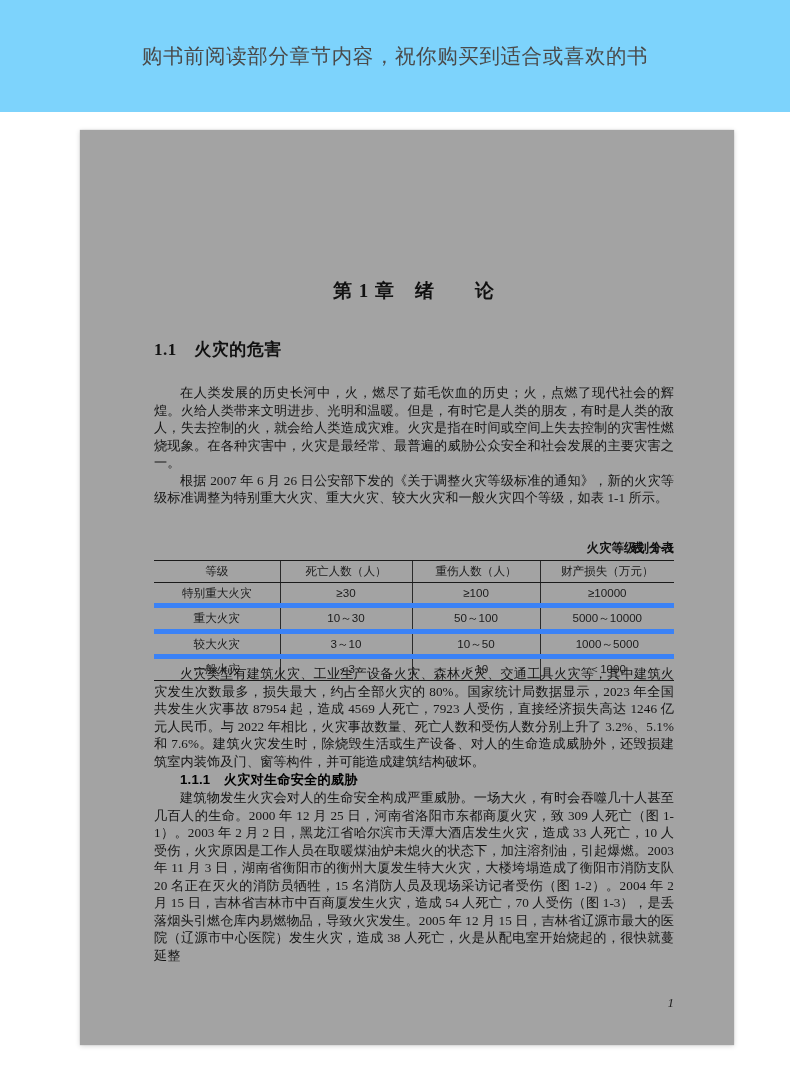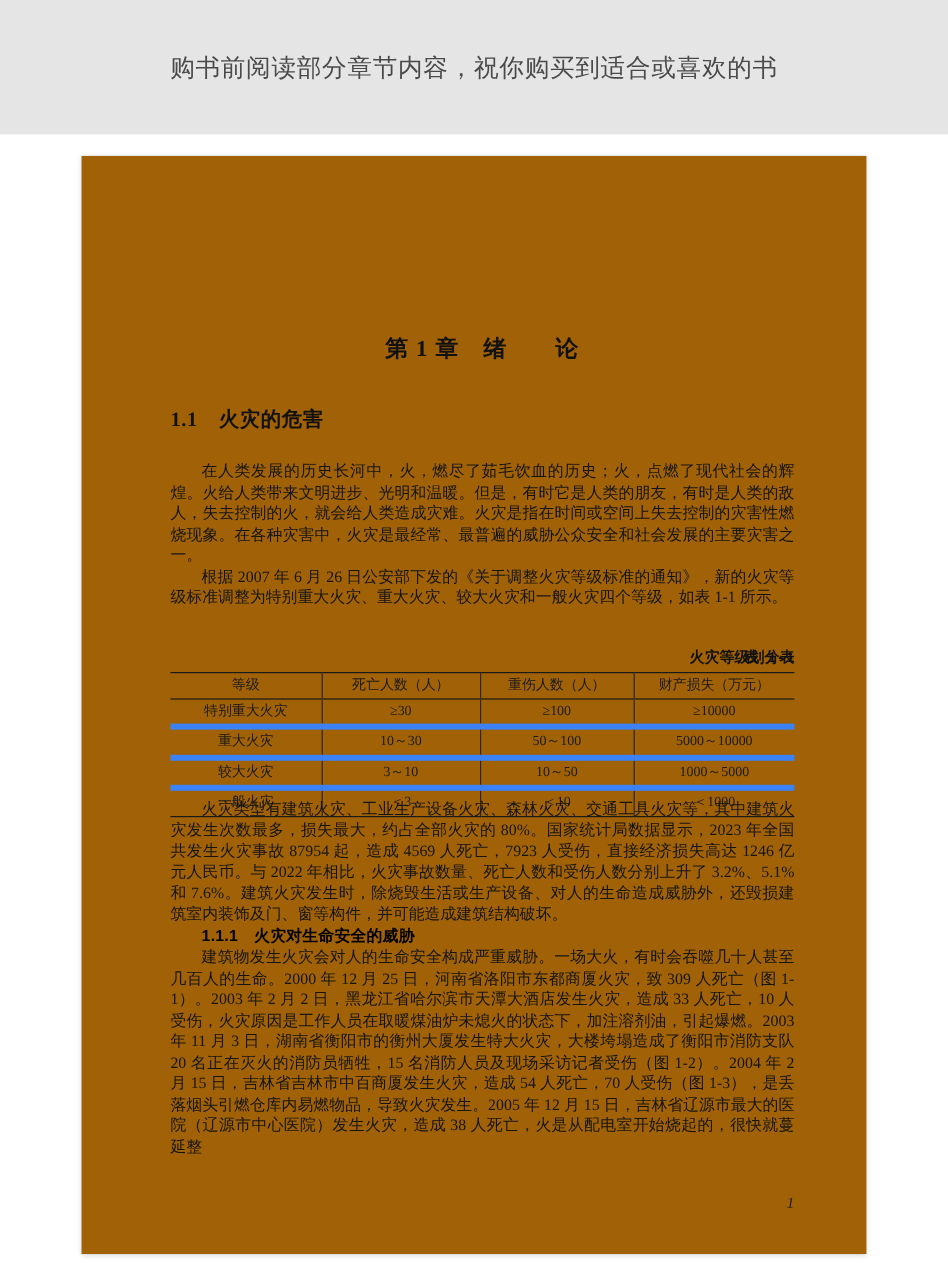--- a/index.html
+++ b/index.html
@@ -18,45 +18,45 @@
   
   .banner {
     position: absolute;
     left: 0;
     top: 0;
     width: 790px;
     height: 112px;
     display: flex;
     align-items: center;
     justify-content: center;
-    background: #e5e5e5;
+    background: #7dd3fc;
   }
   .banner-text {
     font-family: "Liberation Sans", "DejaVu Sans", sans-serif;
     font-size: 20.5px;
     color: #4a4a4a;
     letter-spacing: 0.6px;
     white-space: nowrap;
   }
 
   
   .page-wrap {
     position: absolute;
     left: 68px;
     top: 130px;
     width: 654px;
     height: 915px;
   }
   .page {
     position: absolute;
-    left: 0;
+    left: 12px;
     top: 0;
     width: 654px;
     height: 915px;
-    background: #a16207;
+    background: #a3a3a3;
     box-shadow: 0 1px 5px rgba(0,0,0,0.17), 0 0 1px rgba(0,0,0,0.25);
   }
   .page-inner {
     position: absolute;
     left: 74px;
     top: 0;
     width: 520px;
     height: 915px;
   }
 
@@ -146,21 +146,21 @@
     width: 520px;
     table-layout: fixed;
     margin-top: 2px;
   }
   table.grade-table th,
   table.grade-table td {
     font-size: 11.6px;
     text-align: center;
     color: #1a1a1a;
     padding: 3px 0 3.5px 0;
-    font-family: Liberation Serif, serif;
+    font-family: Liberation Sans, sans-serif;
     border-left: 1px solid #2a2a2a;
     line-height: 14px;
     margin-top: 10px;
   }
   table.grade-table th:first-child,
   table.grade-table td:first-child {
     border-left: none;
   }
   table.grade-table thead th {
     border-top: 1.6px solid #1a1a1a;

